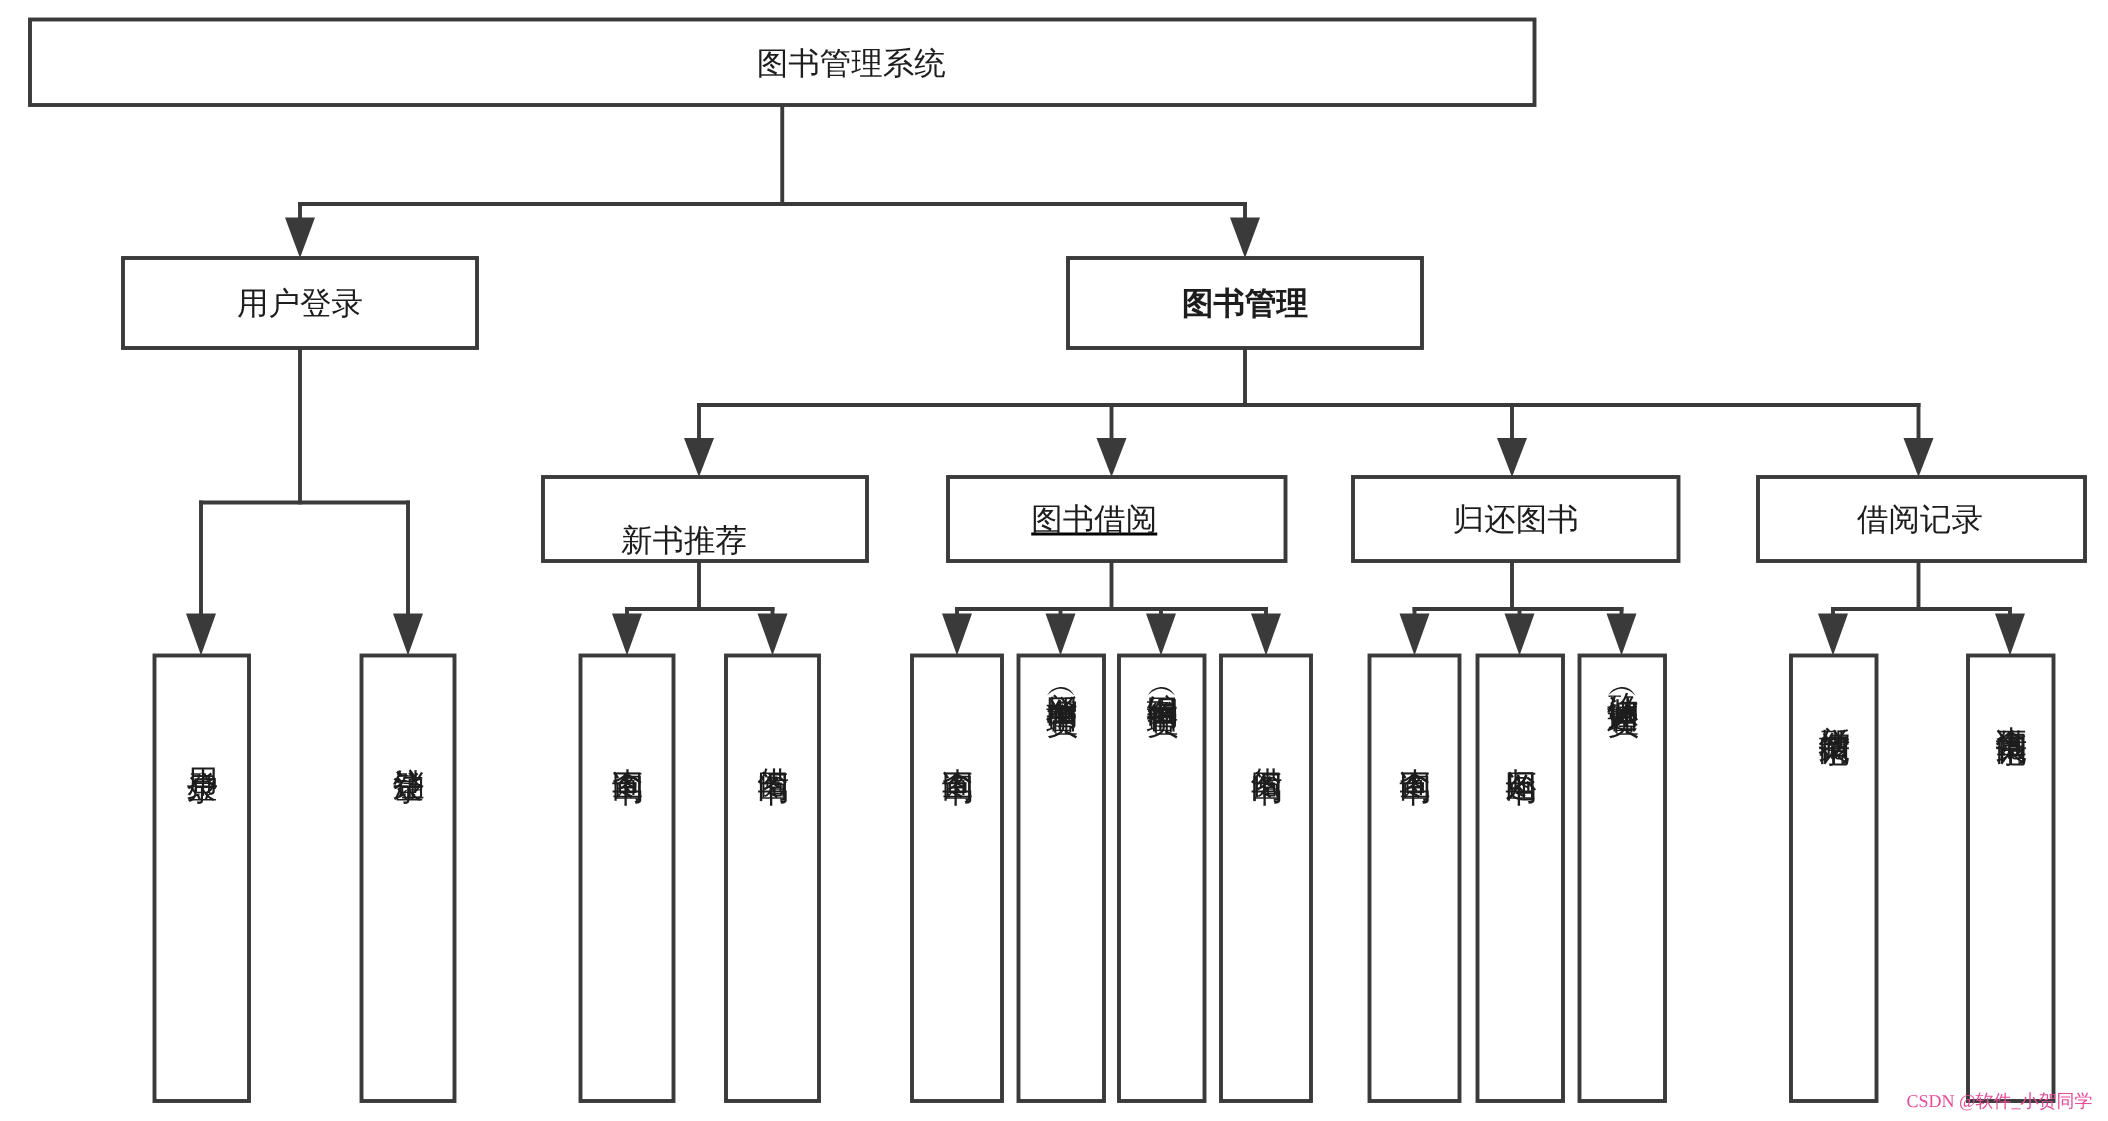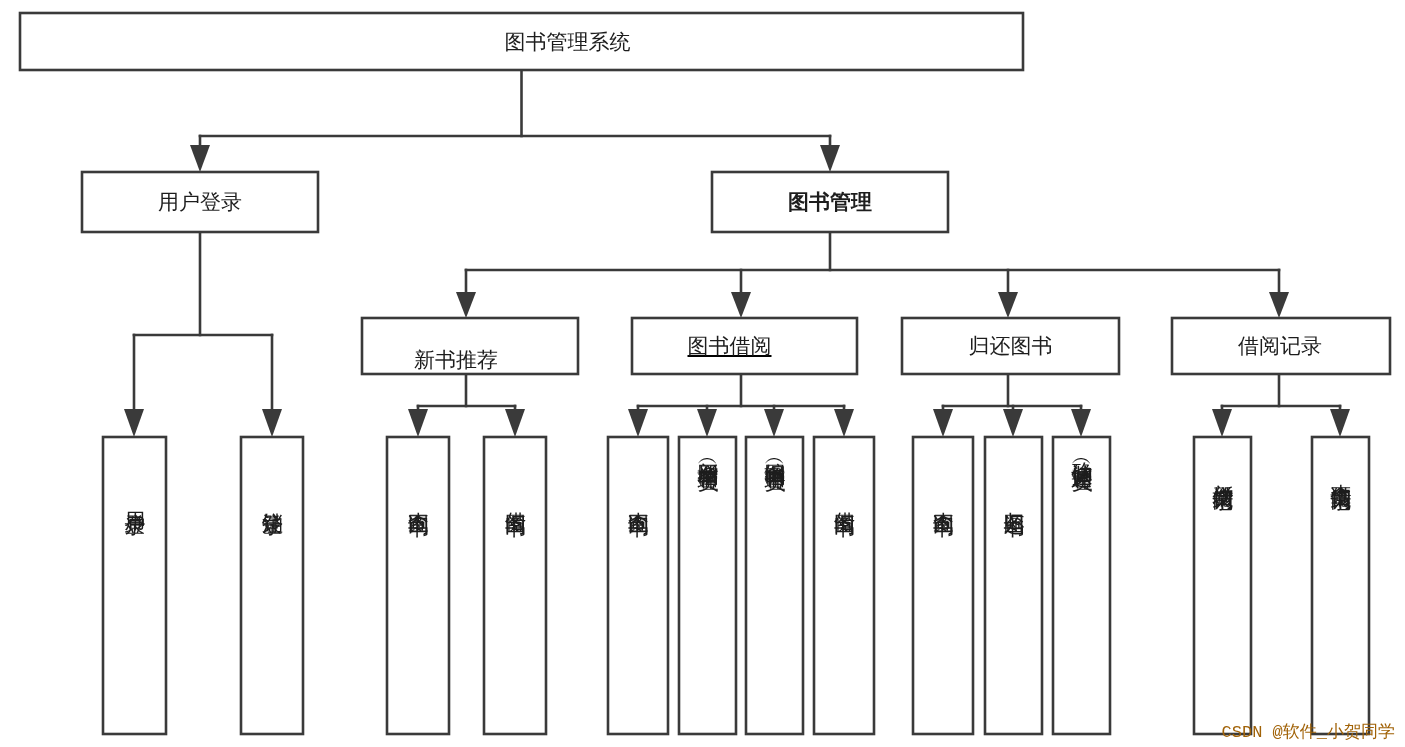--- a/index.html
+++ b/index.html
@@ -67,23 +67,23 @@
   .hlabel-text {
     font-family: "DejaVu Sans", "Liberation Sans", sans-serif;
     font-size: 21px;
     color: #1d1d1d;
     white-space: nowrap;
   }
   .watermark {
     position: absolute;
     right: 10px;
     bottom: 4px;
-    font-family: Liberation Mono, monospace;
-    font-size: 17px;
-    color: #a16207;
+    font-family: Liberation Serif, serif;
+    font-size: 12px;
+    color: #ec4899;
     white-space: nowrap;
     pointer-events: none;
   }
 </style>
 </head>
 <body>
 
 <div id="diagram-root">
 
   <svg class="diagram-canvas" viewBox="0 0 1405 747">

